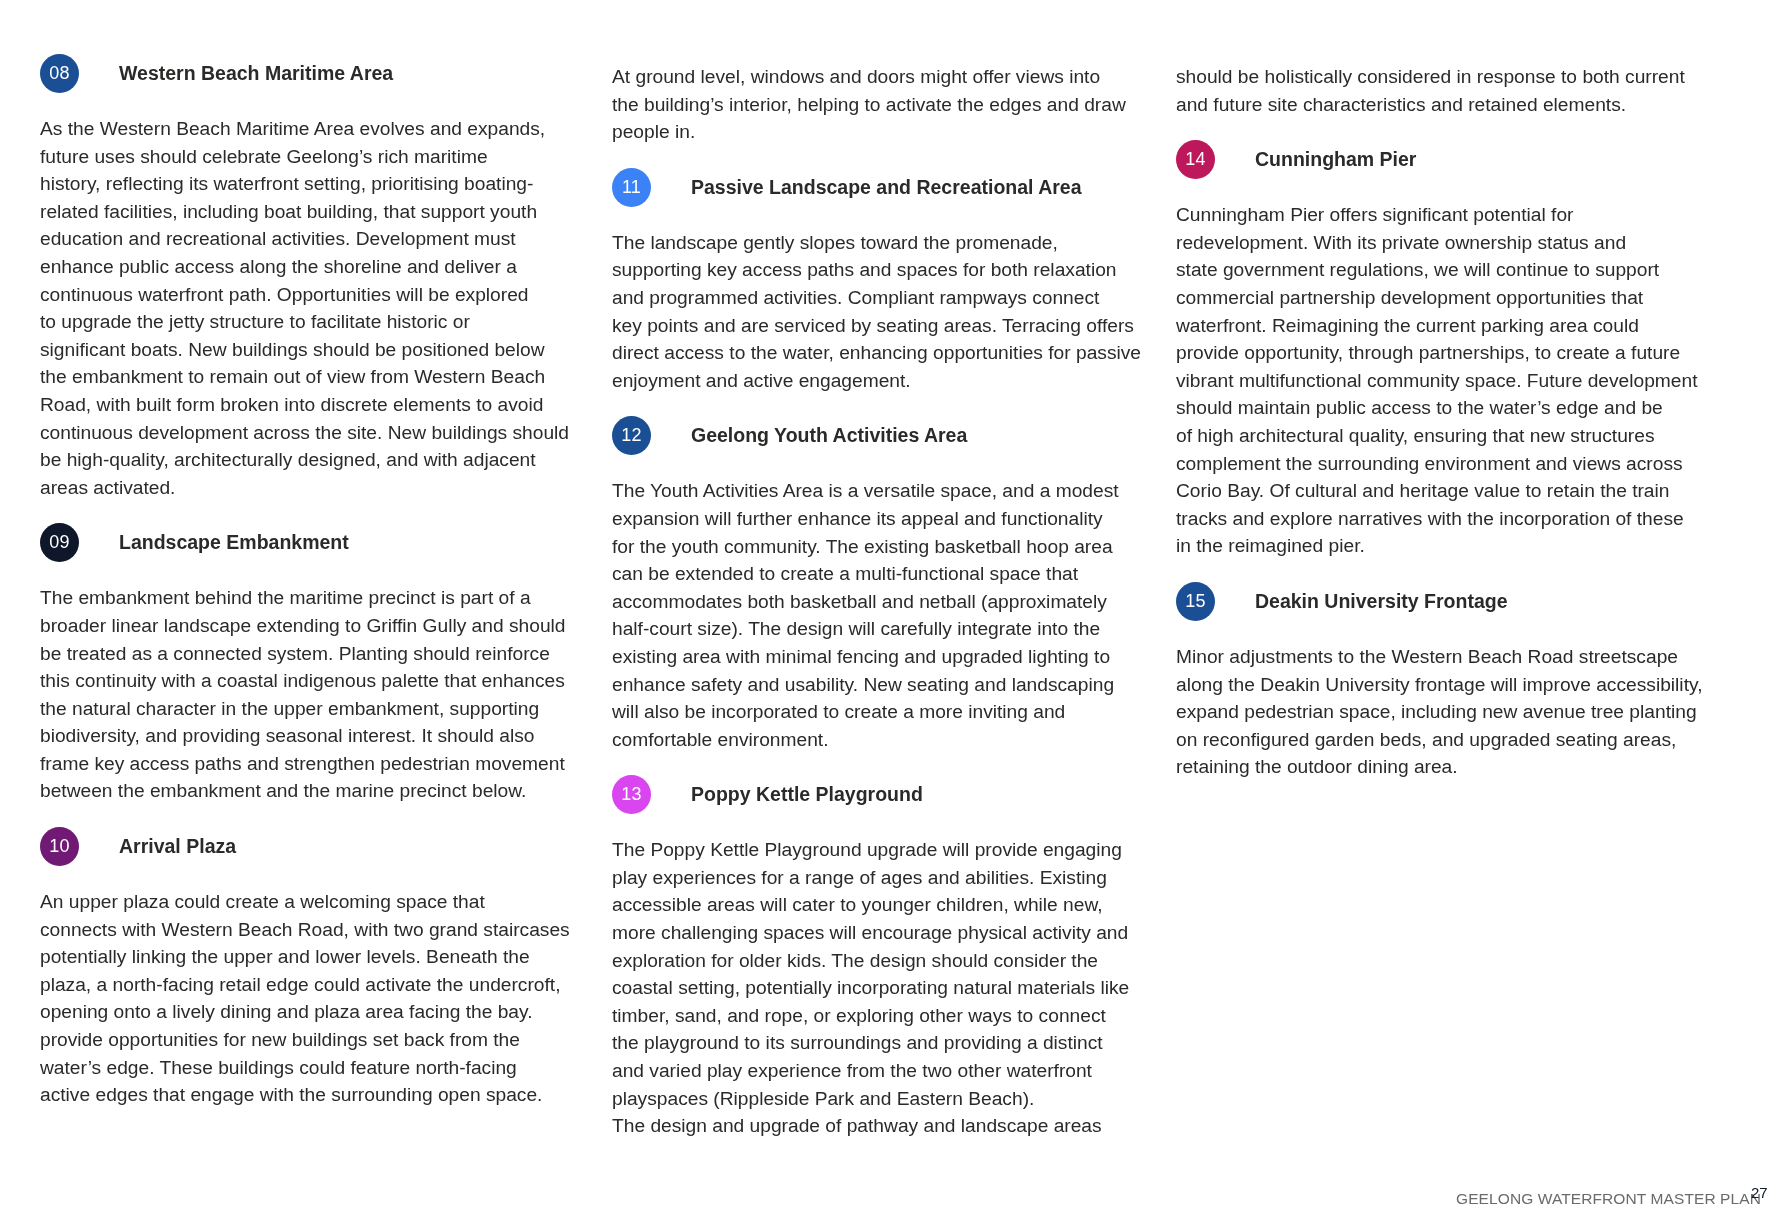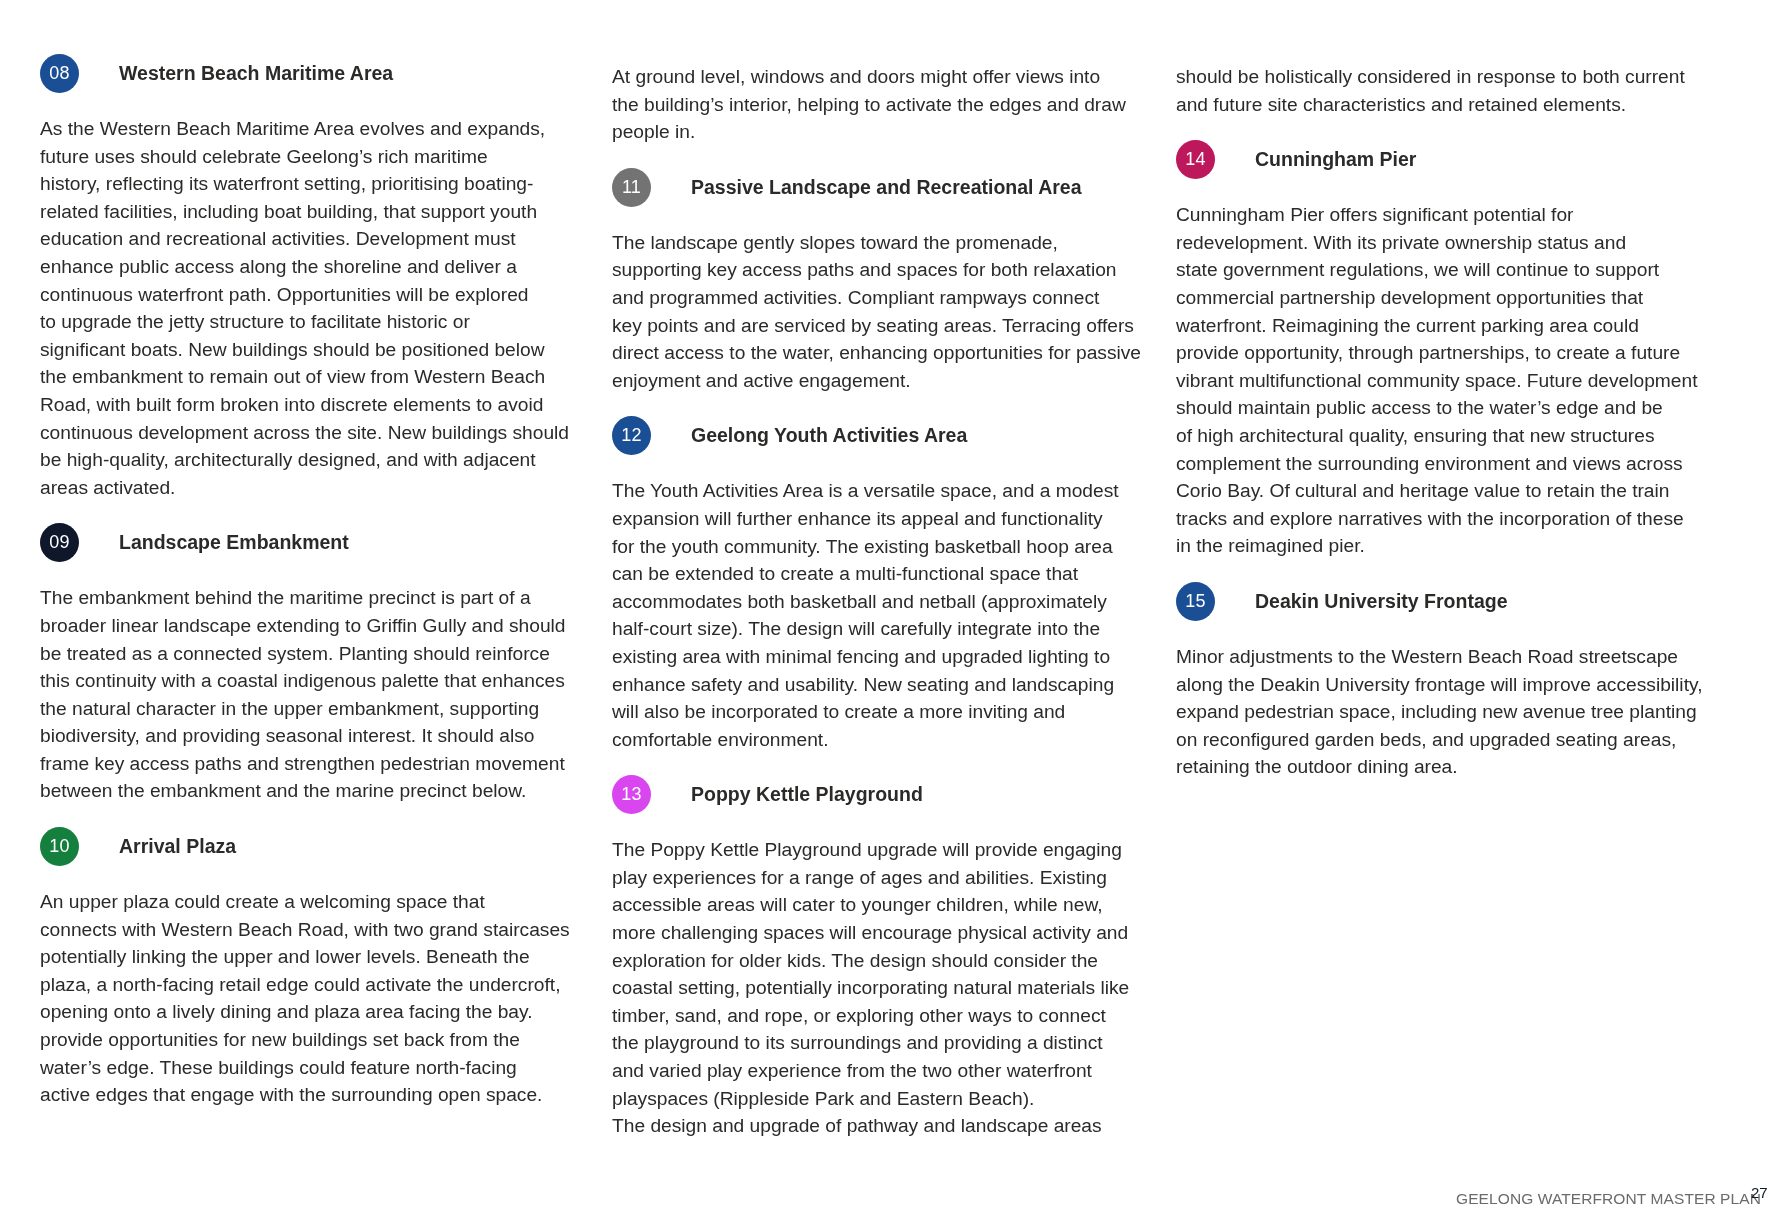--- a/index.html
+++ b/index.html
@@ -56,21 +56,21 @@
       <span class="line">broader linear landscape extending to Griffin Gully and should</span>
       <span class="line">be treated as a connected system. Planting should reinforce</span>
       <span class="line">this continuity with a coastal indigenous palette that enhances</span>
       <span class="line">the natural character in the upper embankment, supporting</span>
       <span class="line">biodiversity, and providing seasonal interest. It should also</span>
       <span class="line">frame key access paths and strengthen pedestrian movement</span>
       <span class="line">between the embankment and the marine precinct below.</span>
     </div>
 
   <div class="section-head">
-    <div class="badge" style="background: #15803d;">10</div>
+    <div class="badge" style="background: #701a75;">10</div>
     <div class="section-title">Arrival Plaza</div>
   </div>
   <div class="body-text">
       <span class="line">An upper plaza could create a welcoming space that</span>
       <span class="line">connects with Western Beach Road, with two grand staircases</span>
       <span class="line">potentially linking the upper and lower levels. Beneath the</span>
       <span class="line">plaza, a north-facing retail edge could activate the undercroft,</span>
       <span class="line">opening onto a lively dining and plaza area facing the bay.</span>
       <span class="line">provide opportunities for new buildings set back from the</span>
       <span class="line">water’s edge. These buildings could feature north-facing</span>
@@ -79,21 +79,21 @@
 </div>
 
 <div class="column" id="col-2">
   <div class="body-text">
       <span class="line">At ground level, windows and doors might offer views into</span>
       <span class="line">the building’s interior, helping to activate the edges and draw</span>
       <span class="line">people in.</span>
     </div>
 
   <div class="section-head">
-    <div class="badge" style="background: #737373;">11</div>
+    <div class="badge" style="background: #3b82f6;">11</div>
     <div class="section-title">Passive Landscape and Recreational Area</div>
   </div>
   <div class="body-text">
       <span class="line">The landscape gently slopes toward the promenade,</span>
       <span class="line">supporting key access paths and spaces for both relaxation</span>
       <span class="line">and programmed activities. Compliant rampways connect</span>
       <span class="line">key points and are serviced by seating areas. Terracing offers</span>
       <span class="line">direct access to the water, enhancing opportunities for passive</span>
       <span class="line">enjoyment and active engagement.</span>
     </div>

